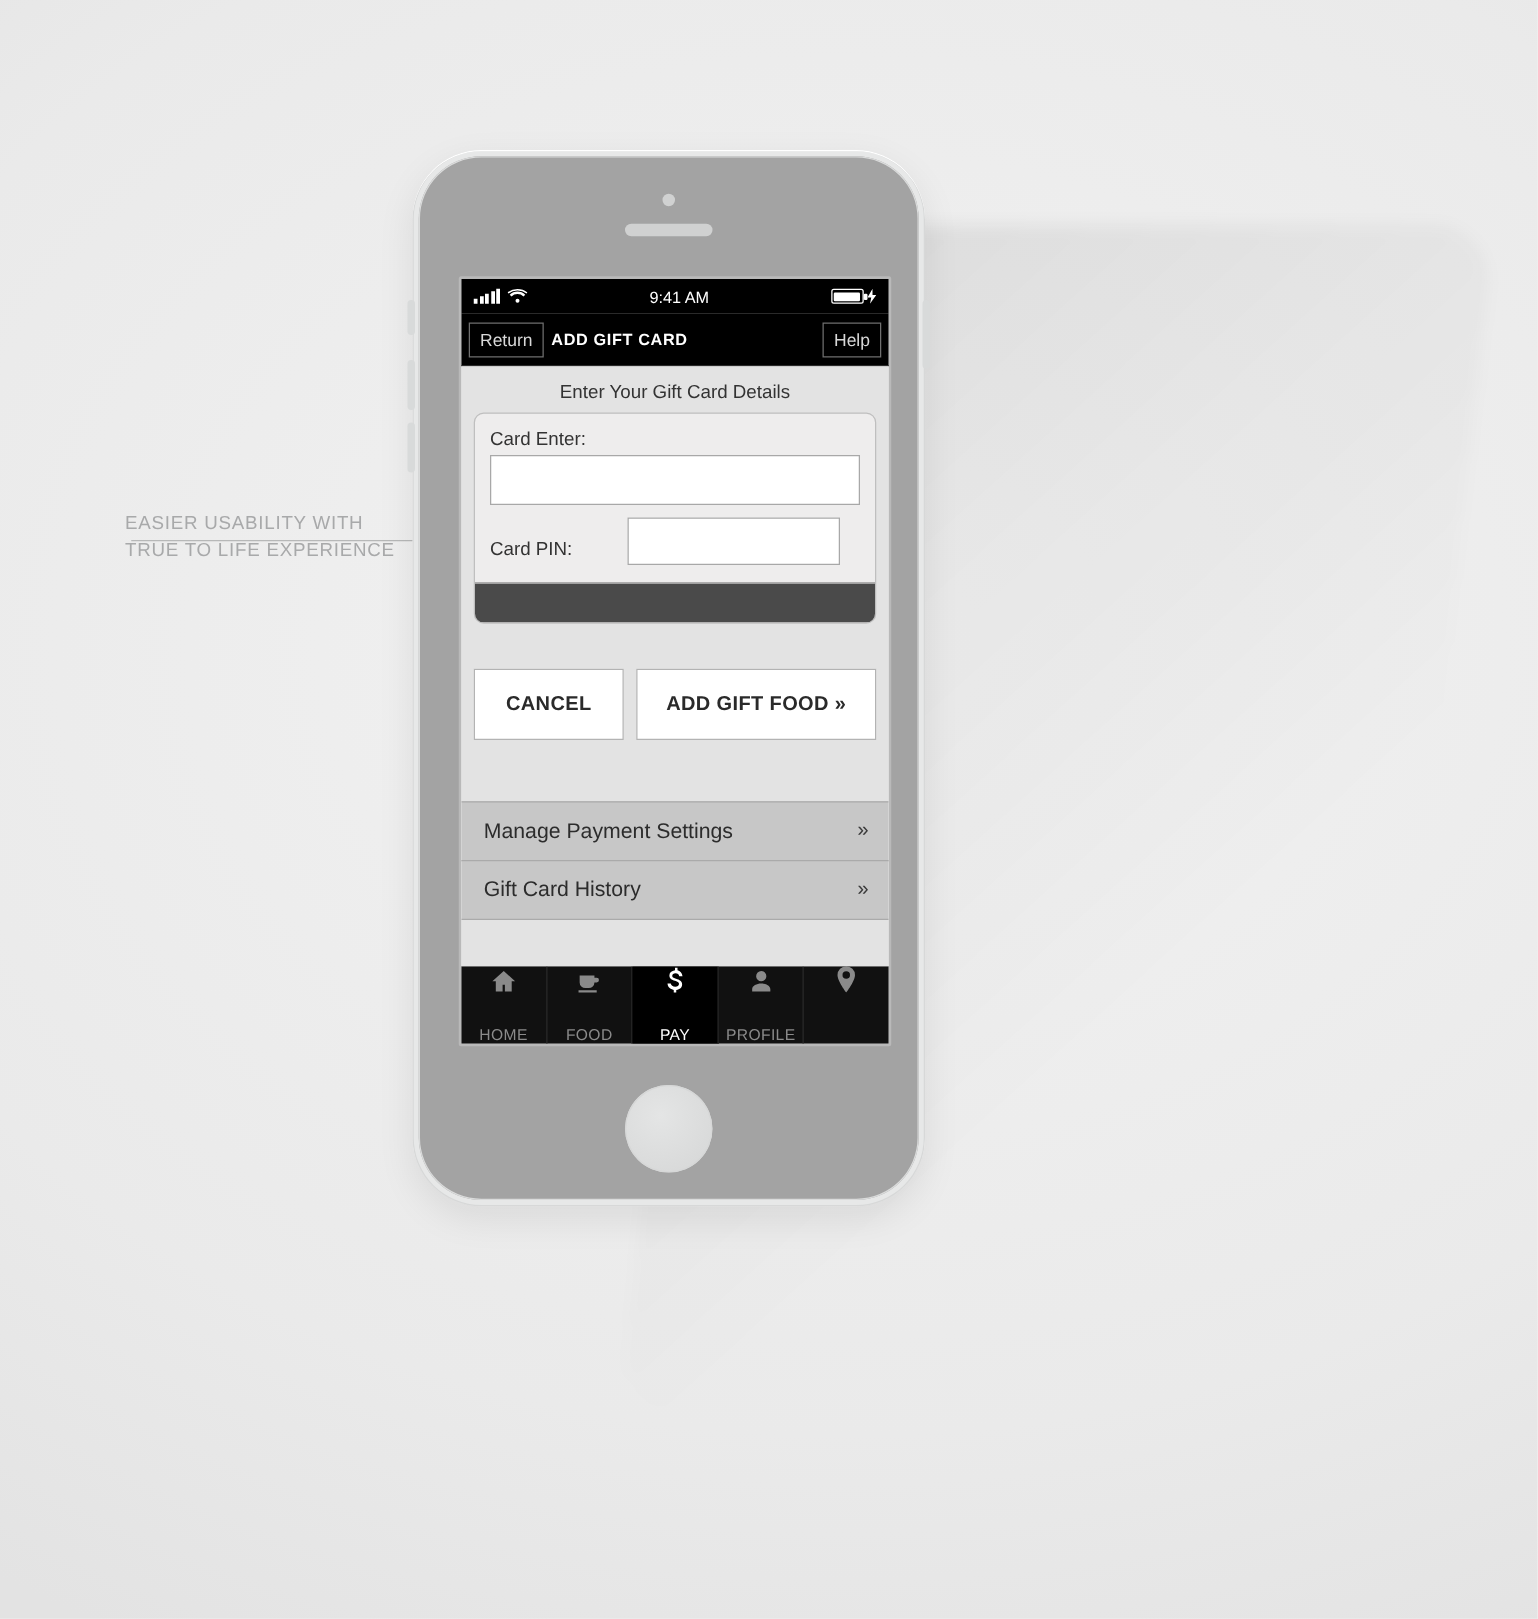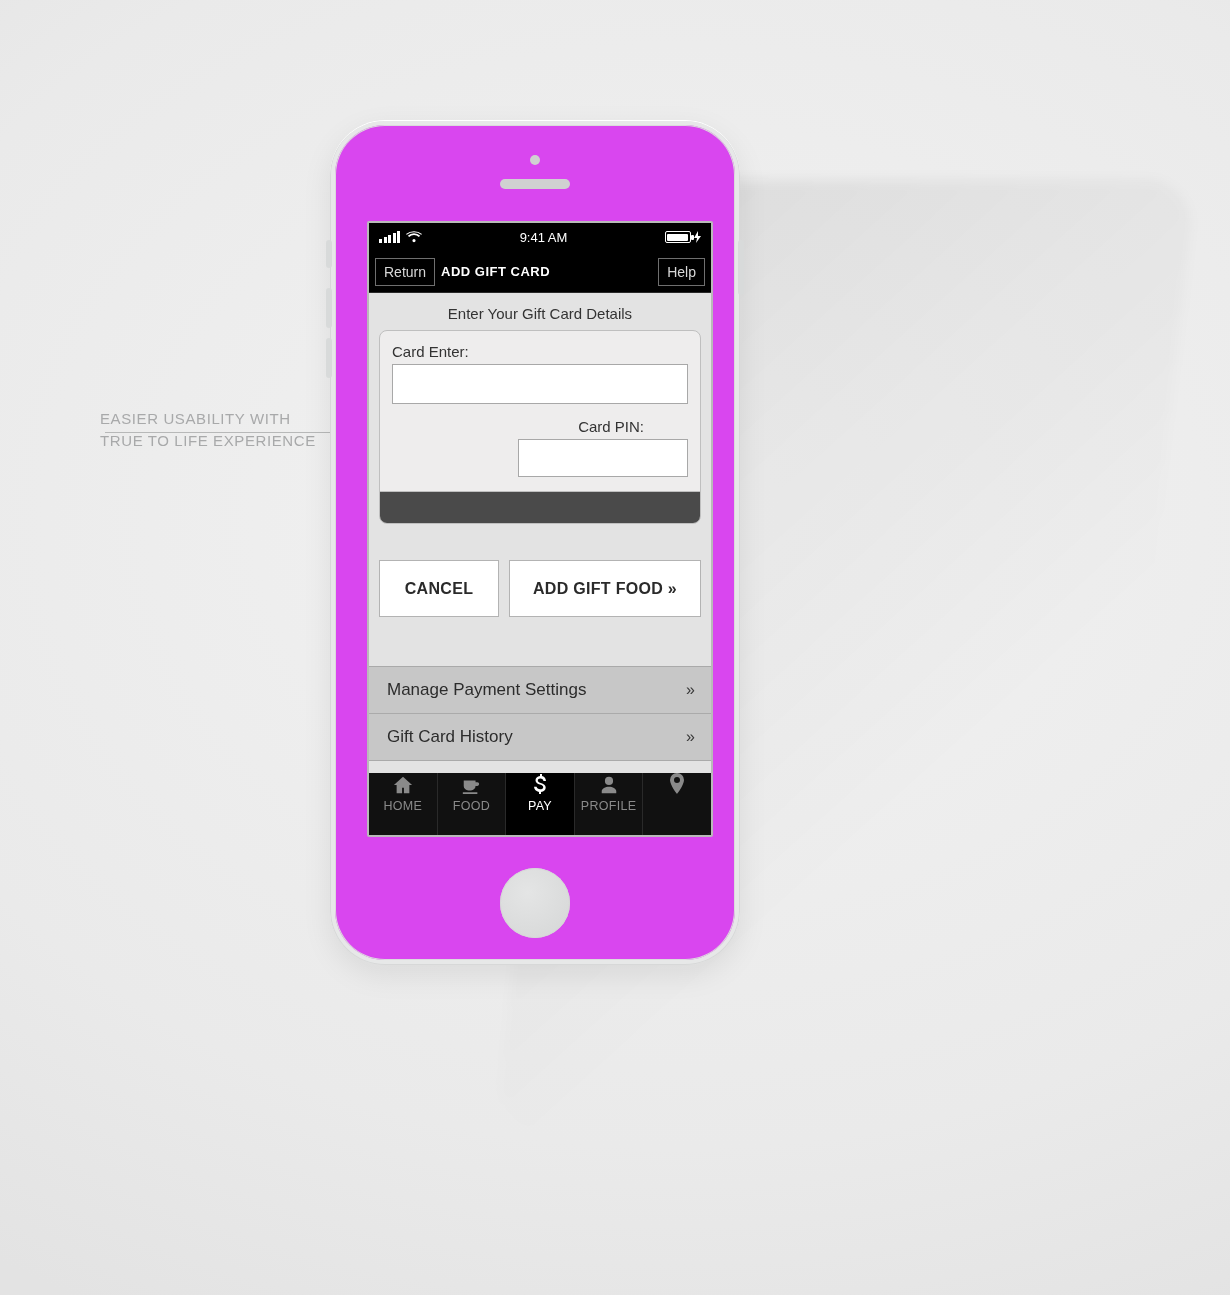--- a/index.html
+++ b/index.html
@@ -68,21 +68,21 @@
     border-radius: 55px;
     background: #e7e8e8;
     box-shadow:
       0 1px 0 #fff inset,
       0 0 0 1px #d7d8d8 inset,
       0 10px 30px rgba(0,0,0,0.08);
   }
   .phone-inner {
     position:absolute; inset:5px;
     border-radius: 50px;
-    background:#d946ef;
+    background:#a3a3a3;
     box-shadow: 0 0 0 1px #dadbdb inset;
   }
   .side-btn { position:absolute; background:#d8dada; border-radius:3px; }
   .side-mute { left:-4px; top:120px; width:6px; height:28px; }
   .side-vol1 { left:-4px; top:168px; width:6px; height:40px; }
   .side-vol2 { left:-4px; top:218px; width:6px; height:40px; }
   .side-power{ right:-4px; top:120px; width:6px; height:55px; }
 
   .earpiece {
     position:absolute; top:54px; left:50%; transform:translateX(-50%);
@@ -186,21 +186,21 @@
   .text-input{
     width:100%;
     height:40px;
     background:#fff;
     border:1px solid #a8a8a8;
     font-size:16px;
     padding:0 8px;
   }
   .pin-row {
     margin-top:10px;
-    display:flex; flex-direction:column; align-items:flex-end;
+    display:flex; align-items:flex-end;
   }
   .pin-row .field-label{ padding-right:44px;}
   .pin-input{ width:170px; height:38px; background:#fff; border:1px solid #a8a8a8; }
   .card-strip{
     margin-top:14px;
     height:32px;
     background:#4a4a4a;
     border-top:1px solid #bfbfbf;
   }
 
@@ -239,21 +239,21 @@
   .list-item .chev{ font-size:16px; letter-spacing:-2px; color:#3a3a3a;}
 
   
   .tabbar{
     height:62px;
     background:#111;
     display:flex;
   }
   .tab {
     flex:1;
-    display:flex; flex-direction:column; align-items:center; justify-content:flex-start;
+    display:flex; flex-direction:column; align-items:center; justify-content:space-between;
     color:#8a8a8a;
     font-size:12.5px;
     border-right:1px solid #2a2a2a;
     cursor:pointer;
   }
   .tab:last-child{border-right:none;gap:48px;}
   .tab.active { background:#000; color:#fff;}
   .tab .ico { height:24px; display:flex; align-items:center; justify-content:center; }
   .tab .ico svg { display:block; }
   .tab.active .ico svg { fill:#fff; }

